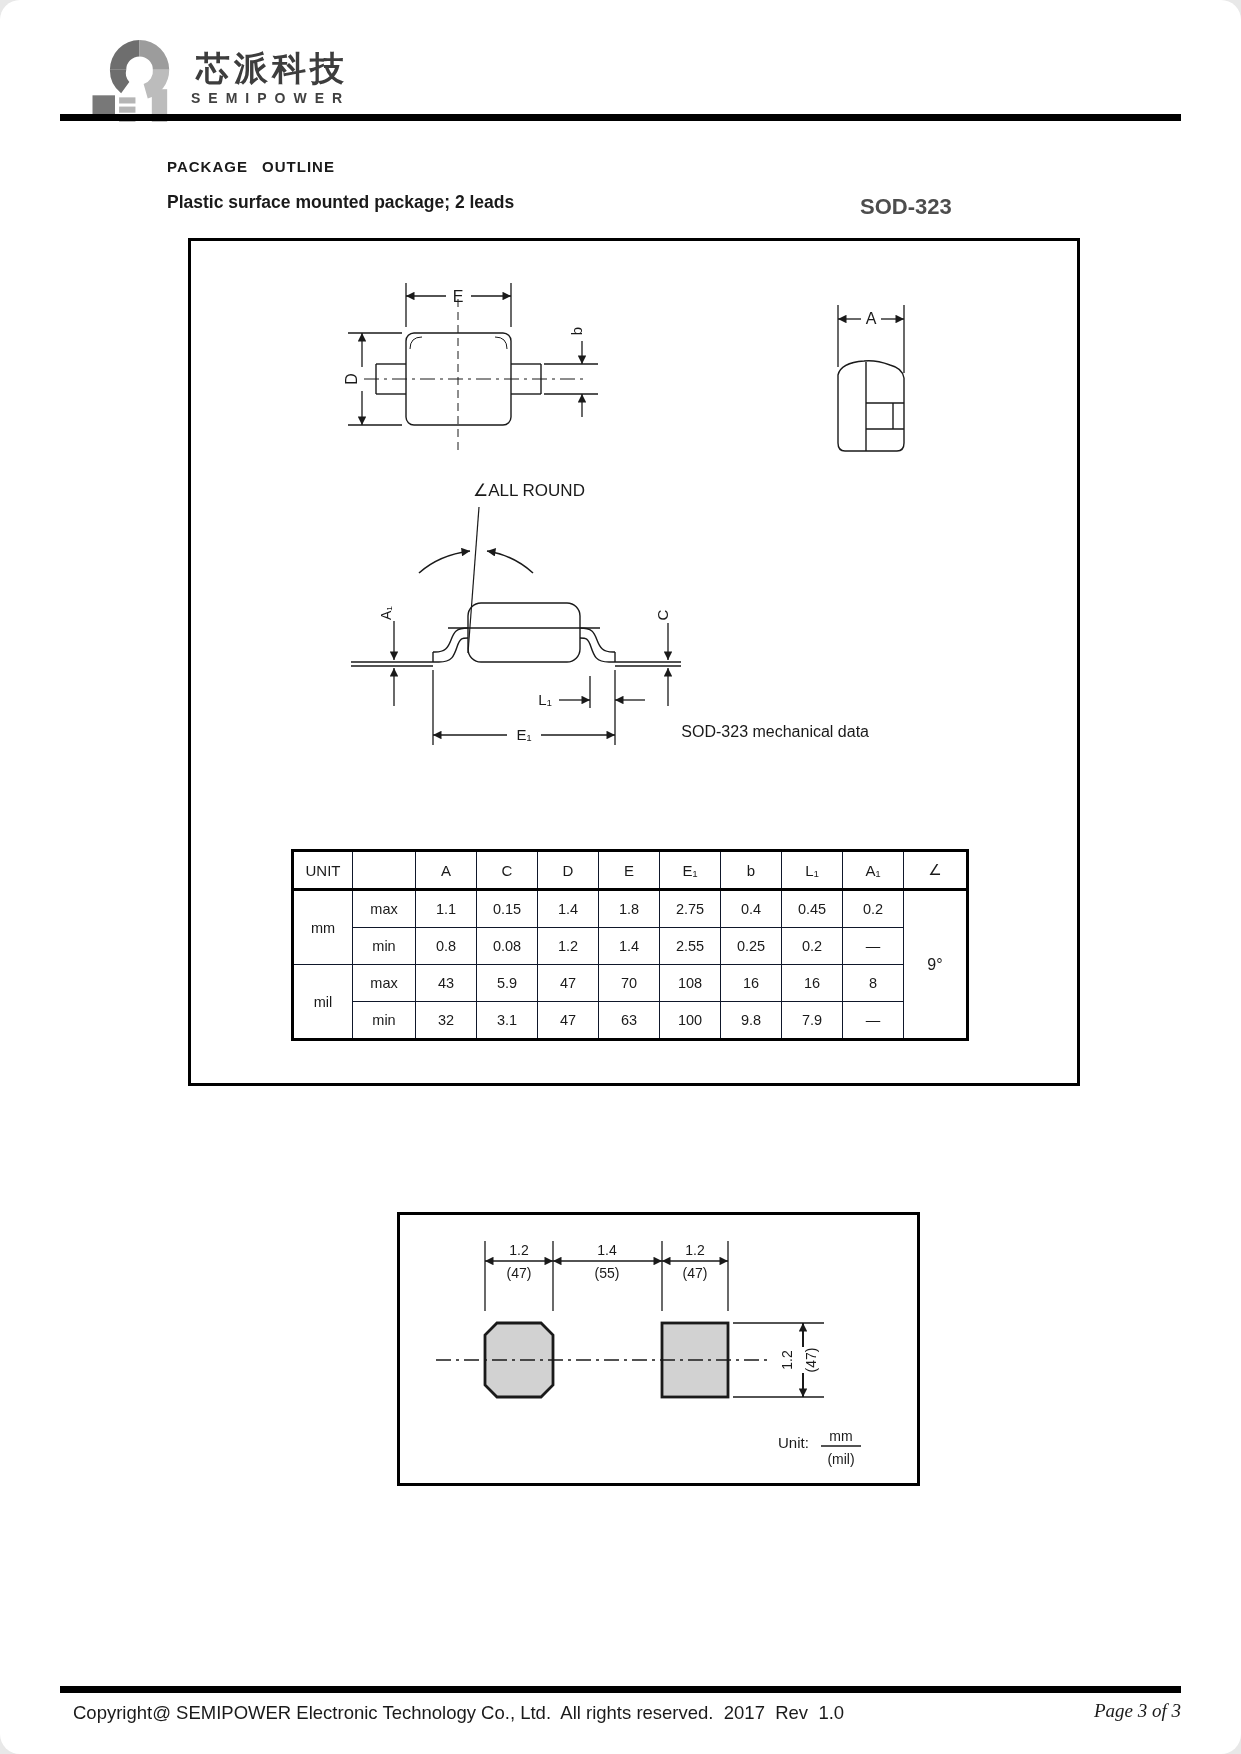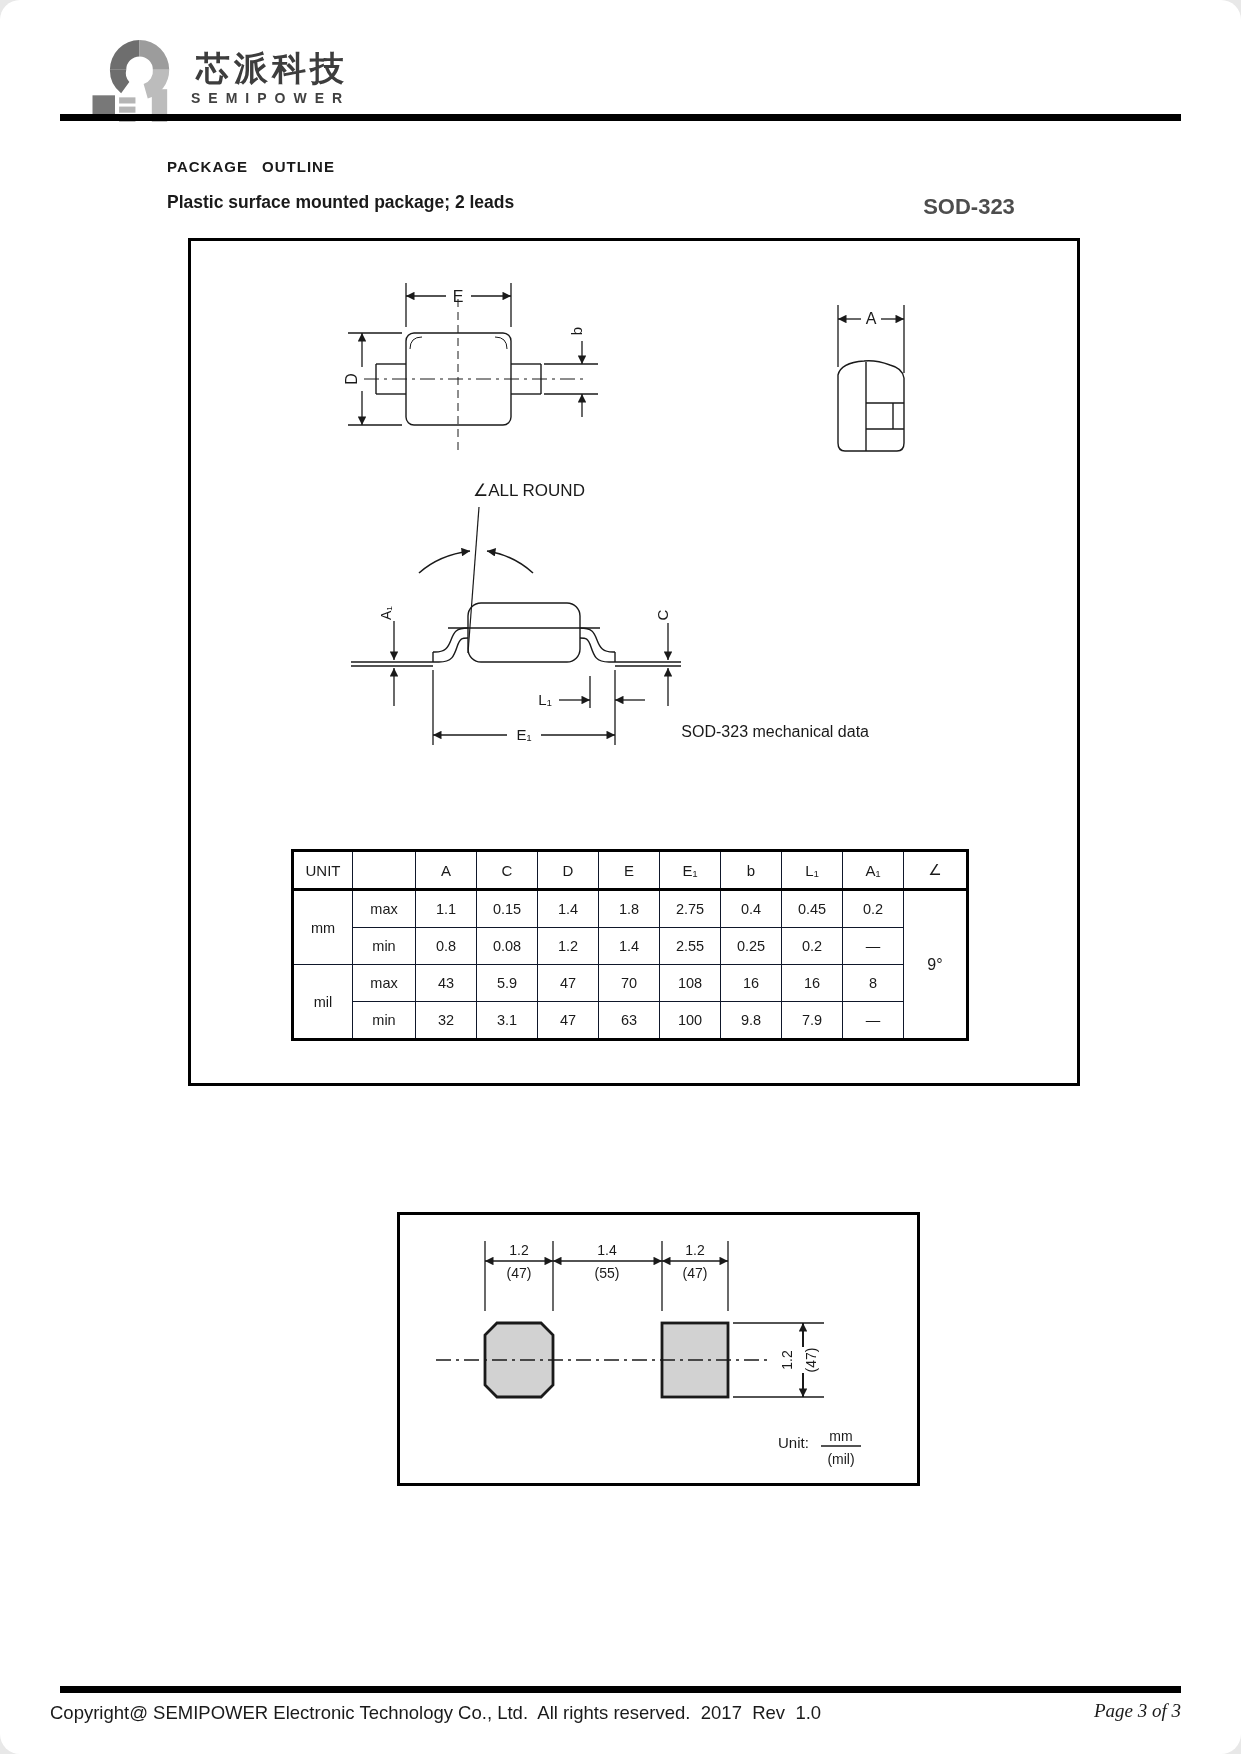--- a/index.html
+++ b/index.html
@@ -12,21 +12,21 @@
 
   
   .brand-cn { left:196px; top:46px; font-size:34px; font-weight:bold; color:#3d3d3d; letter-spacing:4px; }
   .brand-en { left:191px; top:90px; font-size:14px; font-weight:bold; color:#404040; letter-spacing:8px; }
   .doc-title { left:598px; top:78px; width:480px; text-align:right; font-size:30px; font-weight:bold; color:#141414; letter-spacing:1px; }
   .header-rule { left:60px; top:114px; width:1121px; height:7px; background:#000; }
 
   
   .sec-heading { left:167px; top:158px; font-size:15px; font-weight:bold; letter-spacing:1px; word-spacing:9px; }
   .sec-subheading { left:167px; top:192px; font-size:17.5px; font-weight:bold; }
-  .pkg-name { left:860px; top:194px; width:218px; text-align:center; font-size:22px; font-weight:bold; color:#4d4d4d; }
+  .pkg-name { left:860px; top:194px; width:218px; text-align:left; font-size:22px; font-weight:bold; color:#4d4d4d; }
 
   
   .outline-box { left:188px; top:238px; width:886px; height:842px; border:3px solid #000; }
   .caption { left:460px; top:482px; width:218px; text-align:right; font-size:16px; }
 
   
   svg text { font-family:"Liberation Sans", sans-serif; fill:#1a1a1a; }
   .ln   { stroke:#1a1a1a; stroke-width:1.4; fill:none; }
   .dim  { stroke:#1a1a1a; stroke-width:1.3; fill:none; }
   .dash { stroke-dasharray:8 5; }
@@ -39,21 +39,21 @@
   .mech-table thead th { border-bottom:3px solid #000; font-size:15px; }
   .c-unit { width:58px; } .c-limit { width:62px; } .c-val { width:60px; } .c-angle { width:62px; }
   .angle-cell { font-size:16px; }
 
   
   .pad-title { left:360px; top:1158px; width:480px; text-align:center; font-size:19px; font-weight:bold; }
   .pad-box { left:397px; top:1212px; width:517px; height:268px; border:3px solid #000; }
 
   
   .footer-rule { left:60px; top:1686px; width:1121px; height:7px; background:#000; }
-  .footer-copy { left:50px; top:1702px; font-size:18.5px; white-space:pre; }
+  .footer-copy { left:73px; top:1702px; font-size:18.5px; white-space:pre; }
   .footer-page { right:60px; top:1700px; font-size:19px; font-style:italic; font-family:"Liberation Serif", serif; }
 </style>
 </head>
 <body>
 
 <div class="page">
 
   <div class="abs" style="left:85px; top:36px; width:105px; height:90px;">
     <svg width="105" height="90" viewBox="0 0 100 88">
       <path d="M 23,33 A 29,29 0 0 1 52,4 L 52,20 A 13,13 0 0 0 39,33 Z" fill="#6e6e6e"></path>

